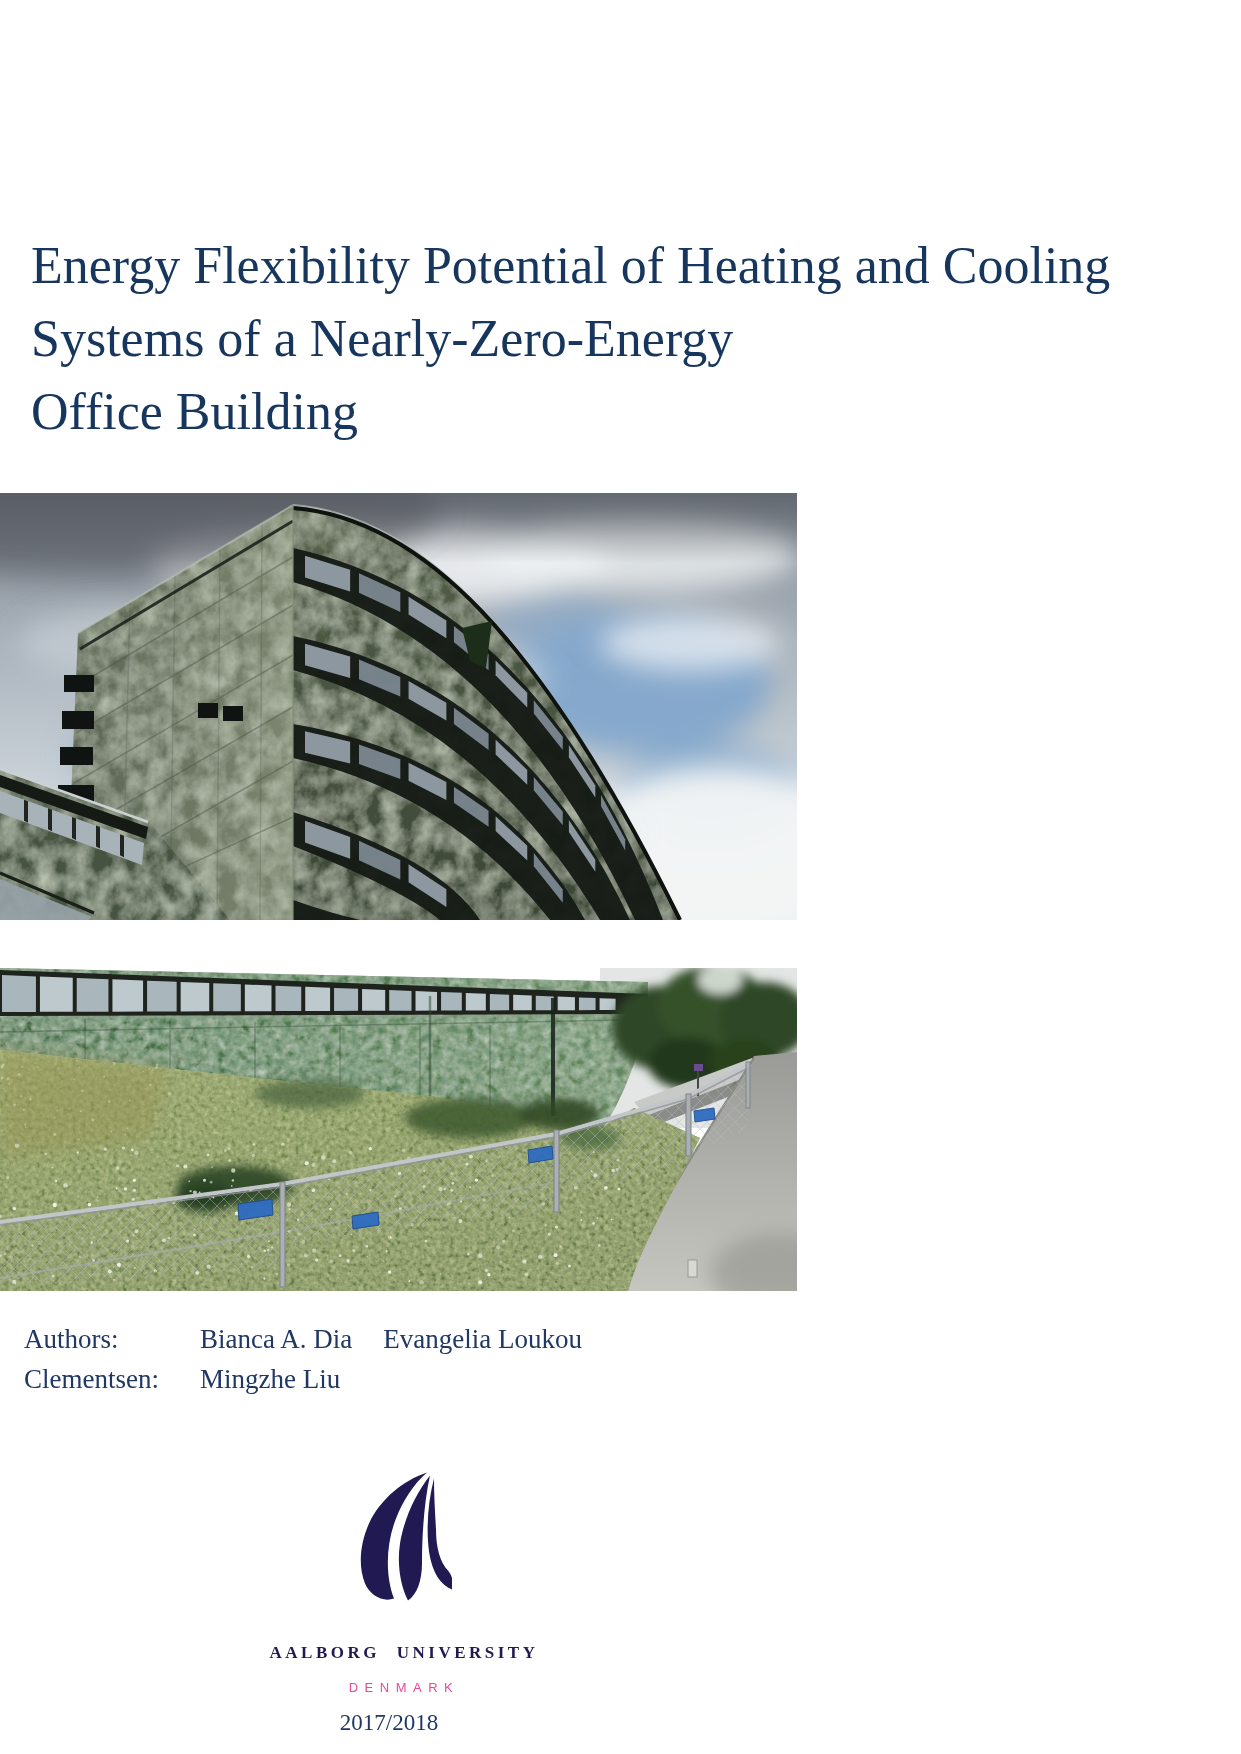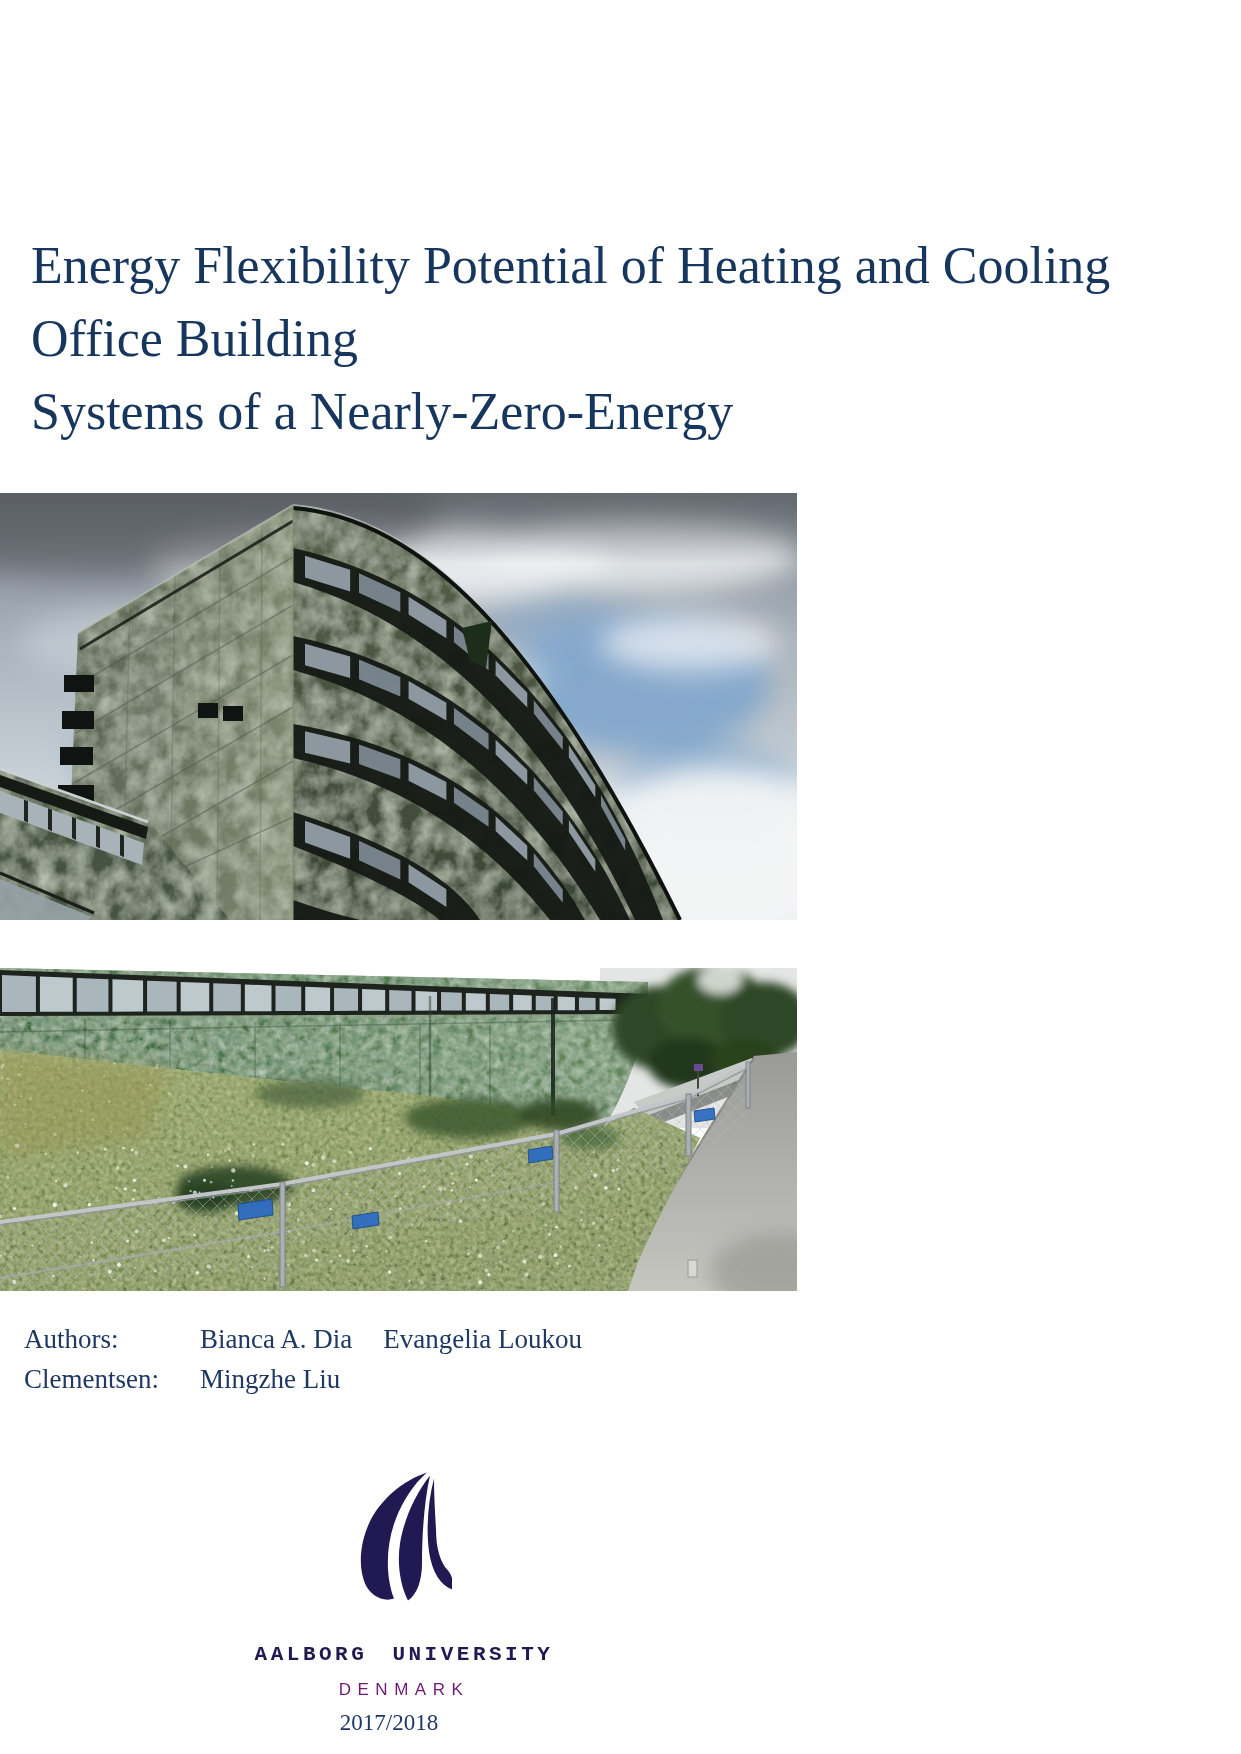--- a/index.html
+++ b/index.html
@@ -13,42 +13,42 @@
   .photo svg{display:block;}
   #photo-top{top:477px;}
   #photo-bottom{top:952px;}
   .credits{position:absolute;left:24px;top:1303px;color:#1F3864;font-size:27px;}
   .credit-row{display:flex;line-height:40px;font-family:Liberation Serif, serif;}
   .credit-label{width:176px;flex:0 0 176px;}
   .credit-name{margin-right:31px;white-space:nowrap;}
   .logo-swoosh{position:absolute;left:356px;top:1455px;}
   .uni-name{
     position:absolute;left:104px;top:1627px;width:600px;text-align:center;
-    font-family:Liberation Mono, monospace;font-weight:bold;font-size:21px;
+    font-family:Liberation Serif, serif;font-weight:bold;font-size:17px;
     letter-spacing:3.5px;word-spacing:9px;color:#211A52;
   }
   .uni-country{
     position:absolute;left:104px;top:1664px;width:600px;text-align:center;
-    font-family:"Liberation Sans",sans-serif;font-weight:400;font-size:17px;
-    letter-spacing:6.5px;color:#701a75;
+    font-family:"Liberation Sans",sans-serif;font-weight:400;font-size:13px;
+    letter-spacing:6.5px;color:#ec4899;
   }
   .uni-year{
     position:absolute;left:89px;top:1694px;width:600px;text-align:center;
     font-size:23px;color:#1F3864;
   }
 </style>
 </head>
 <body>
 
 <div class="page">
 
   <div class="title-block">
     <div class="title-line">Energy Flexibility Potential of Heating and Cooling</div>
+    <div class="title-line">Systems of a Nearly-Zero-Energy</div>
     <div class="title-line">Office Building</div>
-    <div class="title-line">Systems of a Nearly-Zero-Energy</div>
   </div>
 
   <figure class="photo" id="photo-top" style="margin:0;">
   <svg width="797" height="427" viewBox="0 0 797 427">
     <defs>
       <linearGradient id="skyG" x1="0" y1="0" x2="0" y2="1">
         <stop offset="0" stop-color="#7e858e"></stop>
             <stop offset="0.35" stop-color="#aab3bc"></stop>
         <stop offset="0.7" stop-color="#ccd4da"></stop>
             <stop offset="1" stop-color="#e8ecef"></stop>

